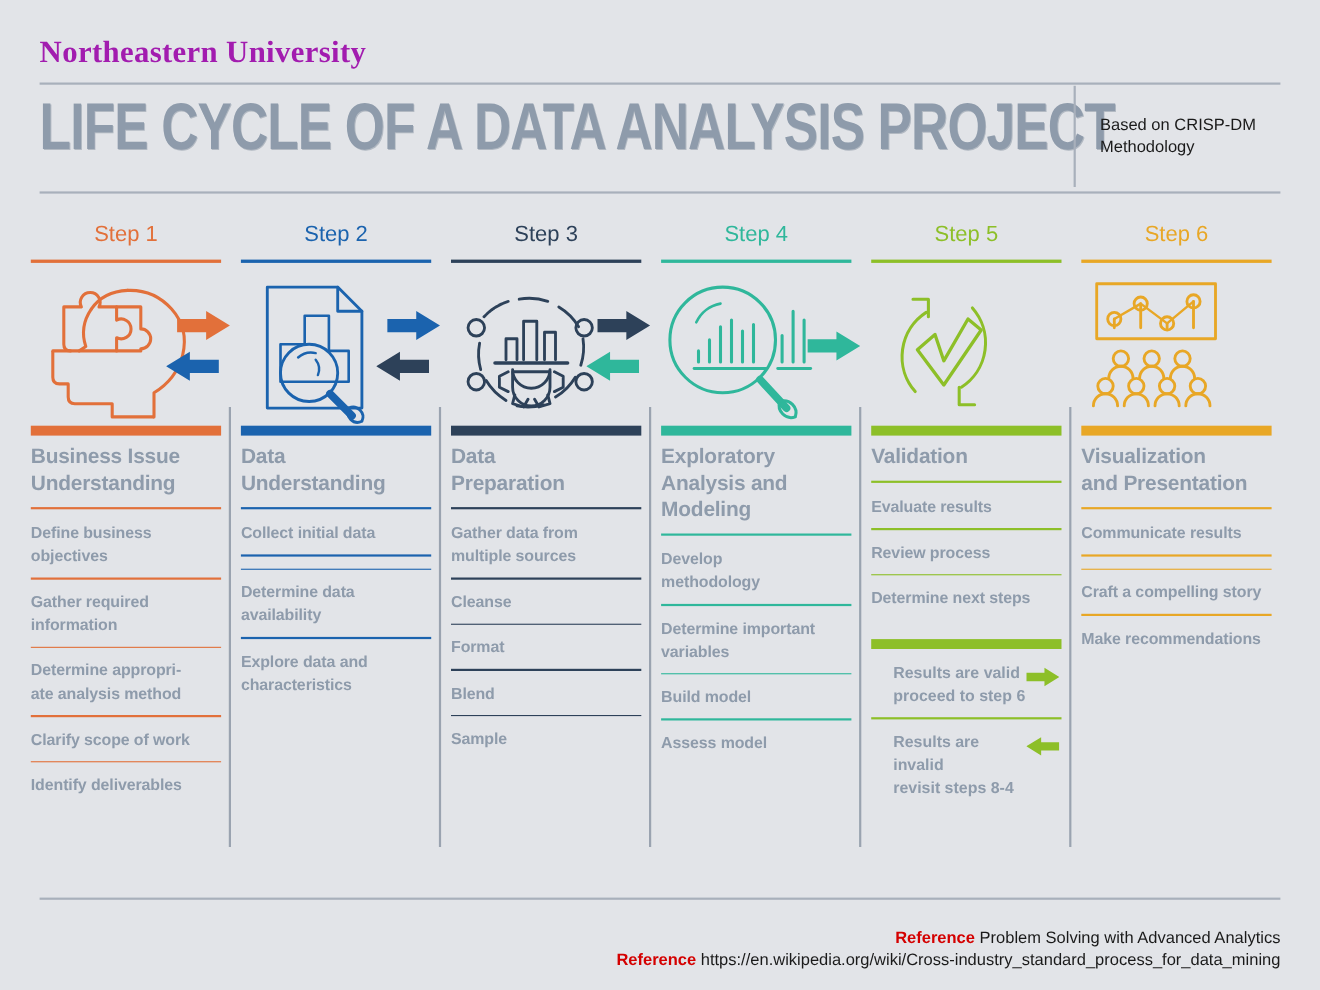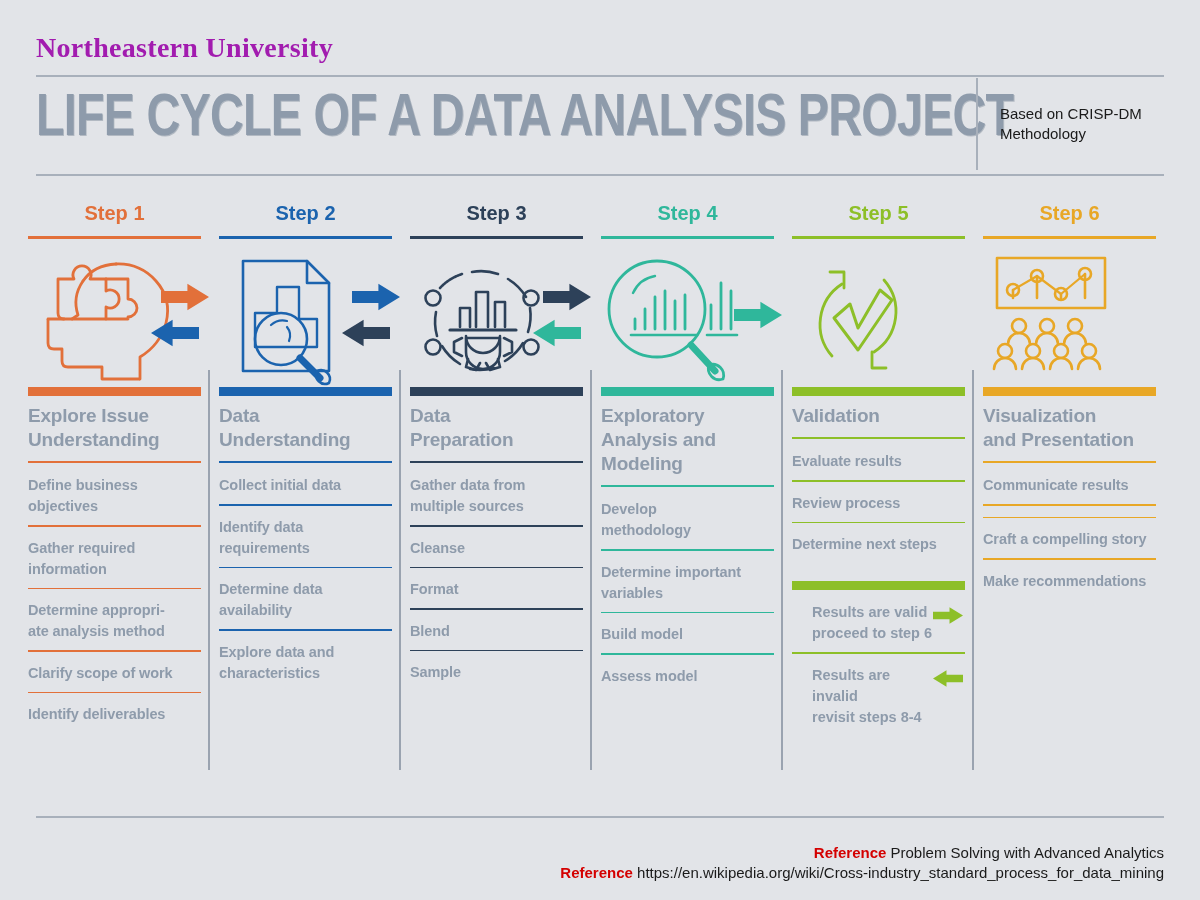--- a/index.html
+++ b/index.html
@@ -101,21 +101,21 @@
     right: 9px;
     top: 170px;
     width: 2px;
     height: 400px;
     background: #9aa3b0;
   }
 
   .step-label {
     text-align: center;
     font-size: 20px;
-    font-weight: 700;
+    font-weight: 400;
     height: 26px;
     line-height: 26px;
   }
   .step-underline {
     margin-top: 10px;
     height: 3px;
     width: 100%;
   }
 
   .icon-box {
@@ -250,21 +250,21 @@
        <div style="margin-left:10px"><svg width="48" height="30" viewBox="0 0 48 30">
                   <polygon points="0,9 26.400000000000002,9 26.400000000000002,1.7999999999999998 48,15 26.400000000000002,28.2 26.400000000000002,21 0,21" fill="#e2703a"></polygon>
                 </svg></div>
        <div style="margin-right:10px"><svg width="48" height="30" viewBox="0 0 48 30">
                   <polygon points="48,9 21.6,9 21.6,1.7999999999999998 0,15 21.6,28.2 21.6,21 48,21" fill="#1b63ae"></polygon>
                 </svg></div>
      </div>
           </span>
            </div>
         <div class="topbar" style="background:#e2703a"></div>
-        <div class="col-title">Explore Issue
+        <div class="col-title">Business Issue
 Understanding</div>
         <div class="col-title-rule" style="background:#e2703a"></div>
         <div class="bullet">Define business
 objectives</div>
         <div class="bullet-rule" style="background:#e2703a"></div>
         <div class="bullet">Gather required
 information</div>
         <div class="bullet-rule" style="background:#e2703a"></div>
         <div class="bullet">Determine appropri-
 ate analysis method</div>
@@ -300,22 +300,20 @@
                 </svg></div>
      </div>
           </span>
            </div>
         <div class="topbar" style="background:#1b63ae"></div>
         <div class="col-title">Data
 Understanding</div>
         <div class="col-title-rule" style="background:#1b63ae"></div>
         <div class="bullet">Collect initial data</div>
         <div class="bullet-rule" style="background:#1b63ae"></div>
-        <div class="bullet">Identify data
-requirements</div>
         <div class="bullet-rule" style="background:#1b63ae"></div>
         <div class="bullet">Determine data
 availability</div>
         <div class="bullet-rule" style="background:#1b63ae"></div>
         <div class="bullet">Explore data and
 characteristics</div>
         <div class="vsep"></div>
       </div>
       <div class="col">
         <div class="step-label" style="color:#2d4159">Step 3</div>

